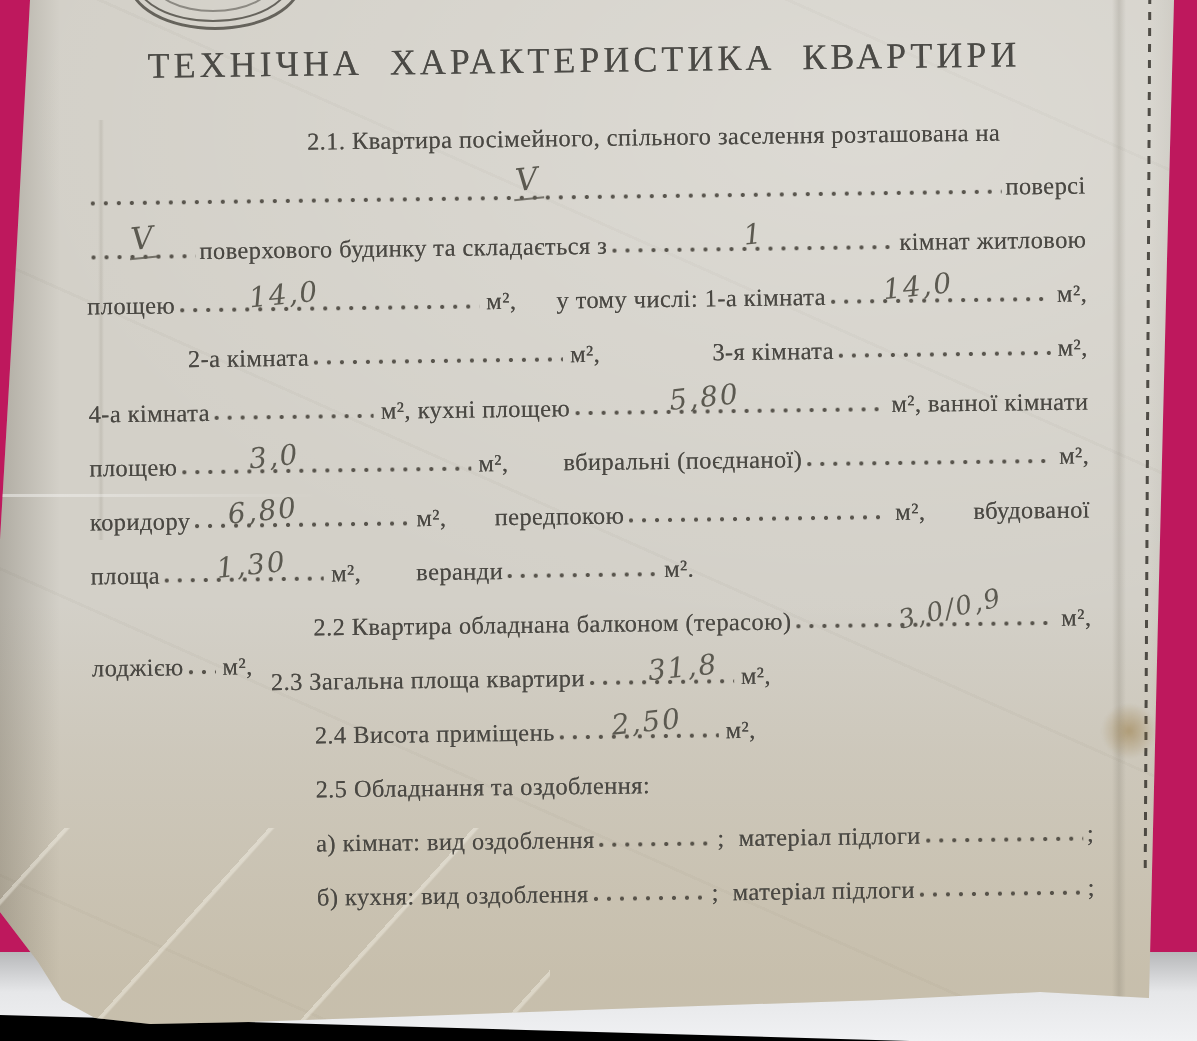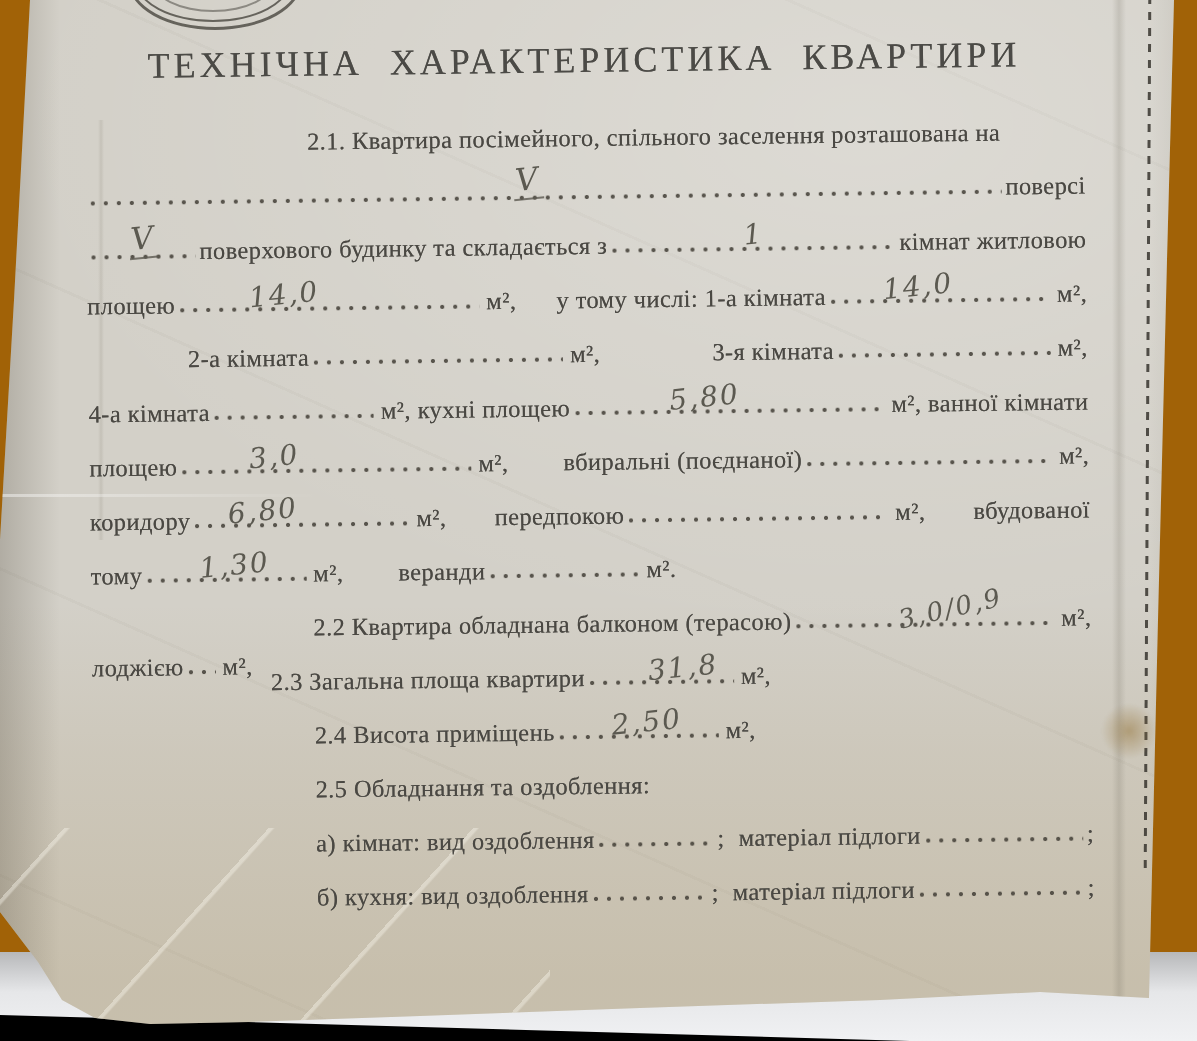--- a/index.html
+++ b/index.html
@@ -1,16 +1,16 @@
 <!DOCTYPE html>
 <html><head>
 <meta charset="utf-8">
 <style>
   html,body{margin:0;padding:0;background:#000;}
-  .photo{position:relative;width:1197px;height:1041px;background:#a16207;overflow:hidden;
+  .photo{position:relative;width:1197px;height:1041px;background:#be185d;overflow:hidden;
          font-family:"Liberation Serif","DejaVu Serif",serif;}
   
   .table-surface{position:absolute;left:0;top:952px;width:1197px;height:89px;
     background:linear-gradient(to bottom,#b7b8ba,#e6e7e9 45%,#f0f1f3);}
   .bottom-shadow{position:absolute;left:0;bottom:0;width:910px;height:26px;background:#000;
     clip-path:polygon(0 0,100% 100%,0 100%);}
   
   .paper{position:absolute;inset:0;
     background:
       radial-gradient(130% 90% at 72% 12%,rgba(255,255,255,.22),transparent 55%),
@@ -164,21 +164,21 @@
           <span class="pt u">м²,</span>
           <span class="gx" style="width:48px"></span>
           <span class="pt">передпокою</span>
           <span class="dots grow"></span>
           <span class="pt u">м²,</span>
           <span class="gx" style="width:48px"></span>
           <span class="pt">вбудованої</span>
         </div>
 
         <div class="line">
-          <span class="pt">тому</span>
+          <span class="pt">площа</span>
           <span class="dots" style="width:160px">
               <i class="hw" style="left:55%">1,30</i>
             </span>
           <span class="pt u">м²,</span>
           <span class="gx" style="width:55px"></span>
           <span class="pt">веранди</span>
           <span class="dots" style="width:150px"></span>
           <span class="pt u">м².</span>
           <span class="fill"></span>
         </div>

